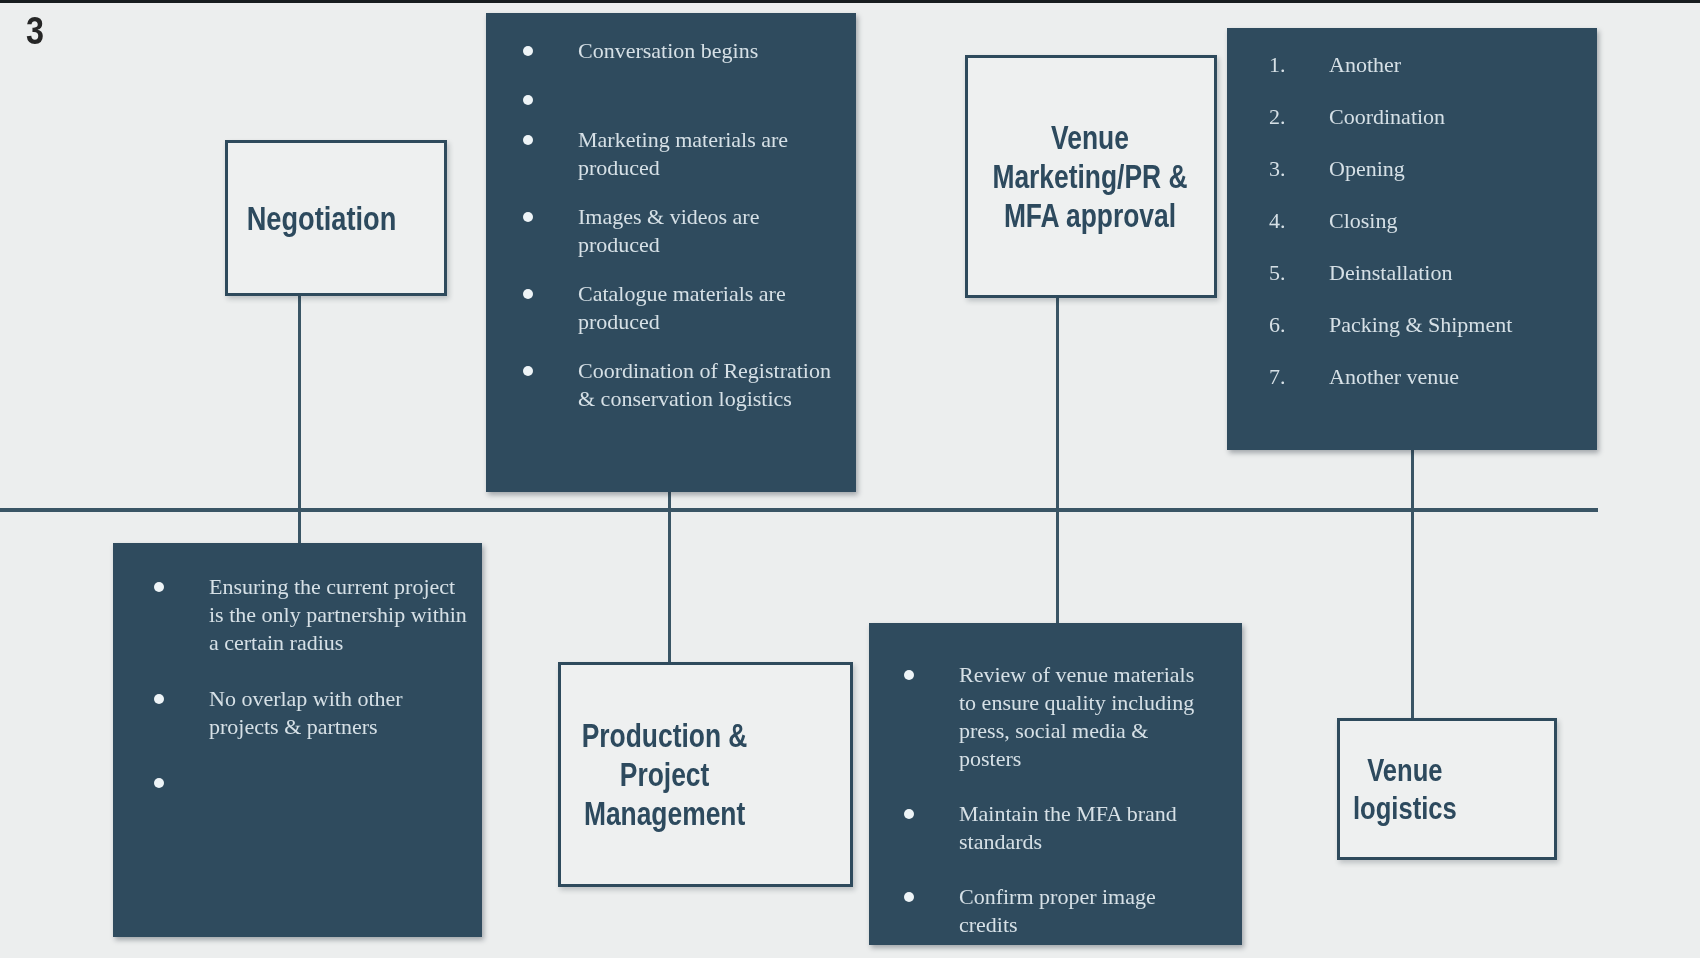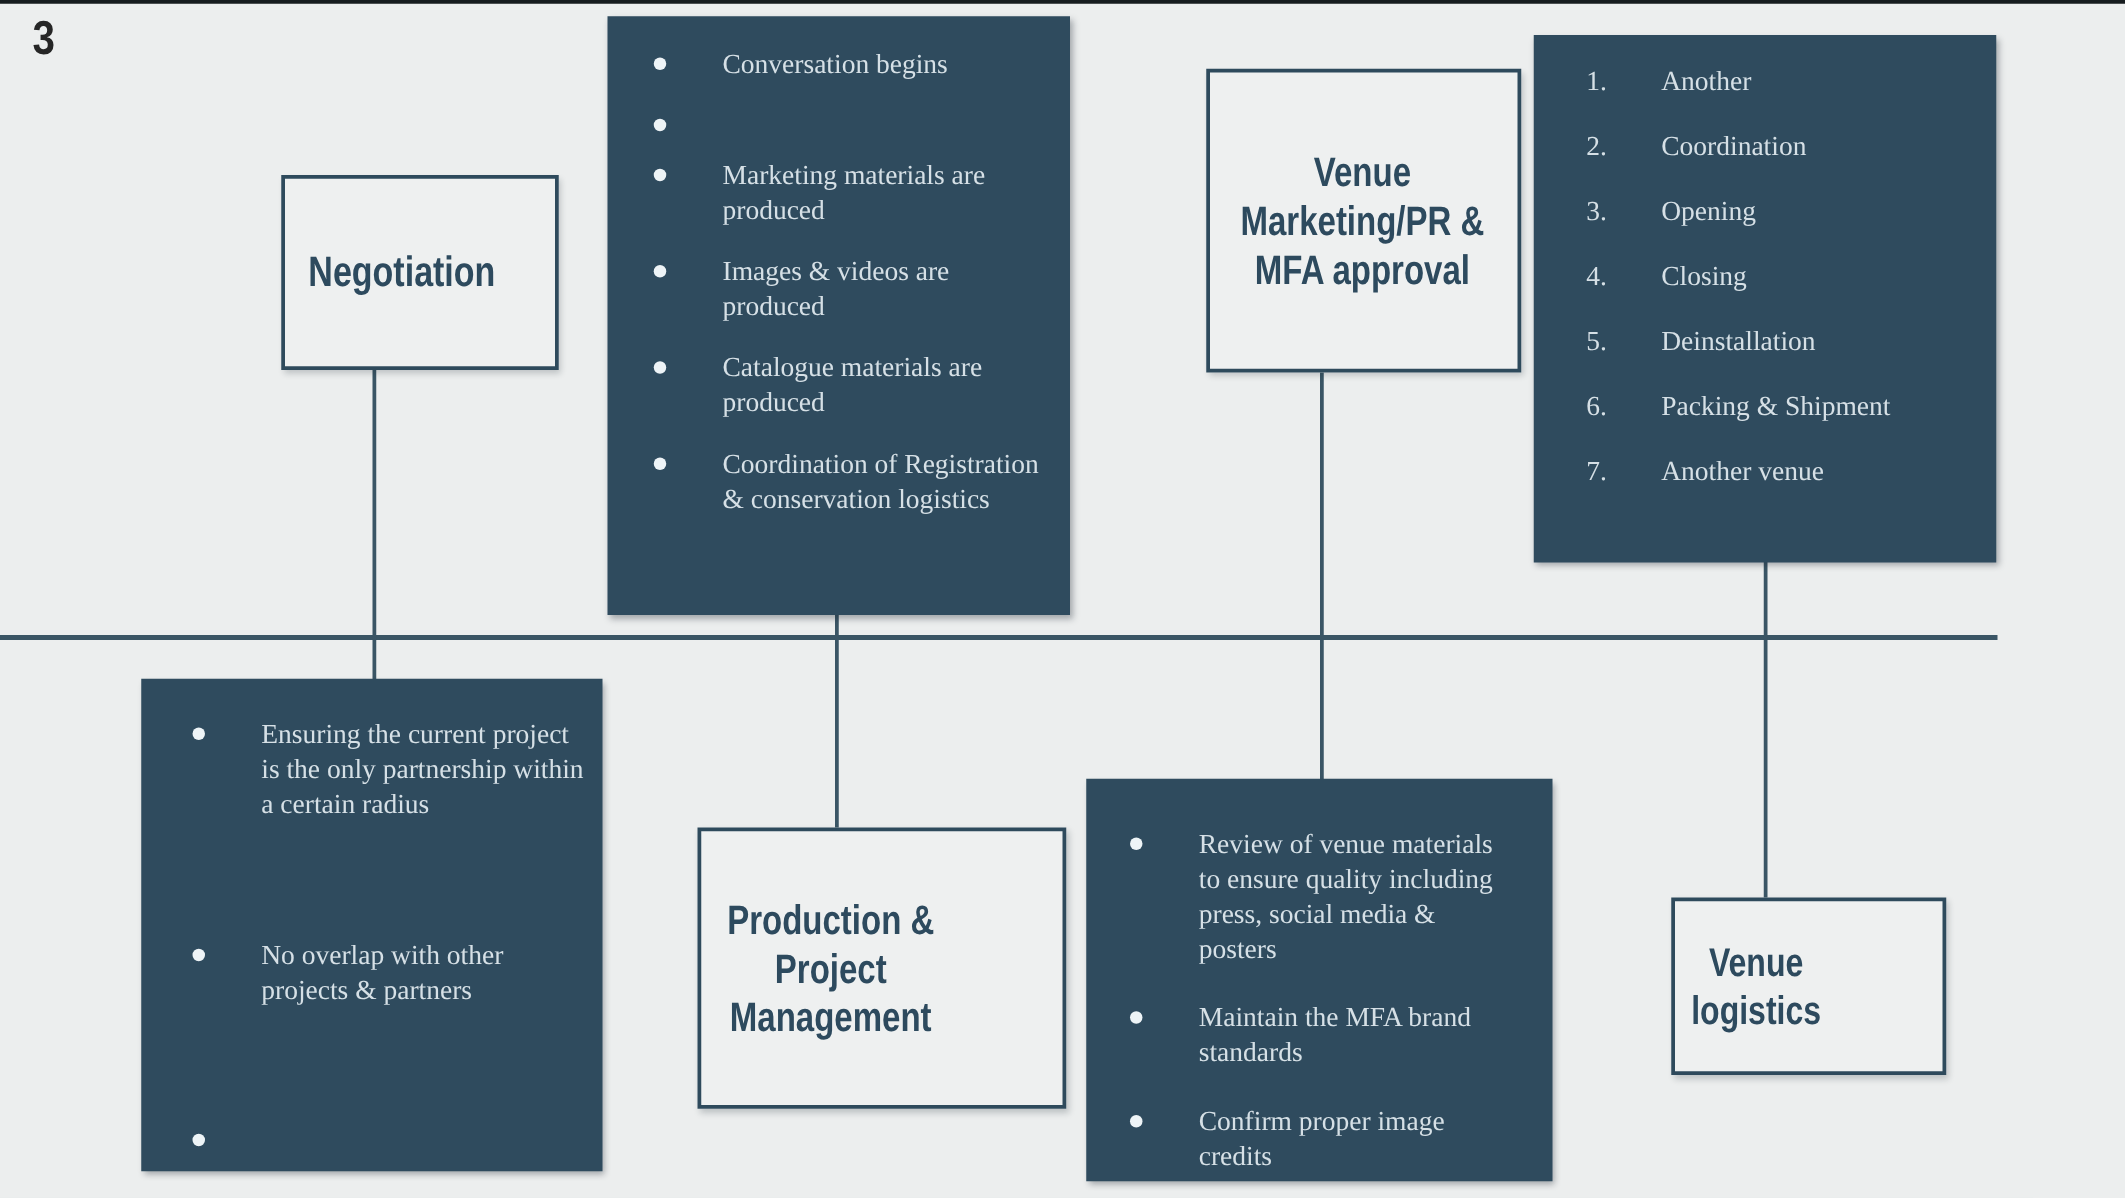--- a/index.html
+++ b/index.html
@@ -33,21 +33,21 @@
   #box-negotiation{left:190px;top:140px;width:222px;height:156px;}
   #box-negotiation .heading{font-size:34px;line-height:40px;}
   #box-venue-marketing{left:930px;top:55px;width:252px;height:243px;}
   #box-venue-marketing .heading{font-size:33px;line-height:39px;}
   #box-production{left:523px;top:662px;width:295px;height:225px;}
   #box-production .heading{font-size:33px;line-height:39px;}
   #box-venue-logistics{left:1302px;top:718px;width:220px;height:142px;}
   #box-venue-logistics .heading{font-size:32px;line-height:38px;}
 
   #box-production-tasks{left:486px;top:13px;width:370px;height:479px;padding:24px 18px 20px 34px;gap:21px;}
-  #box-negotiation-details{left:113px;top:543px;width:369px;height:394px;padding:30px 14px 20px 38px;gap:28px;justify-content:space-between;}
+  #box-negotiation-details{left:113px;top:543px;width:369px;height:394px;padding:30px 14px 20px 38px;gap:28px;}
   #box-approval-details{left:869px;top:623px;width:373px;height:322px;padding:38px 14px 20px 32px;gap:27px;}
   #box-venue-steps{left:1227px;top:28px;width:370px;height:422px;padding:23px 14px 20px 42px;gap:24px;}
 
   .li{display:flex;align-items:flex-start;font-size:22px;line-height:28px;}
   .dot{
     flex:0 0 auto;width:10px;height:10px;border-radius:50%;
     background:#eef4f7;margin:9px 45px 0 3px;
   }
   .num-cell{flex:0 0 32px;margin-right:28px;text-align:left;}
   .li-text{display:block;}

